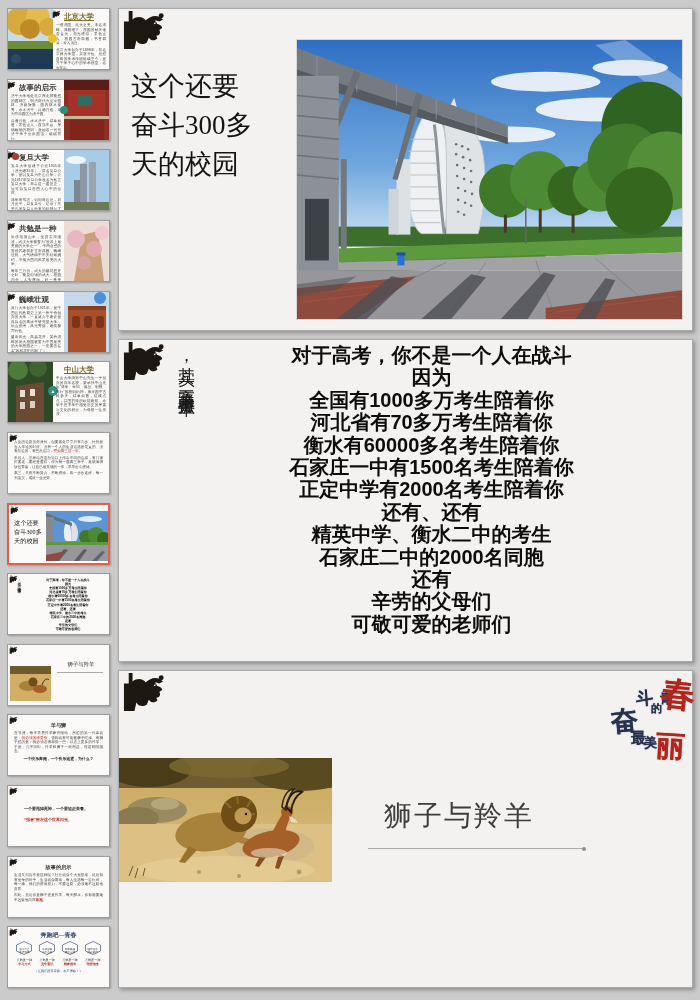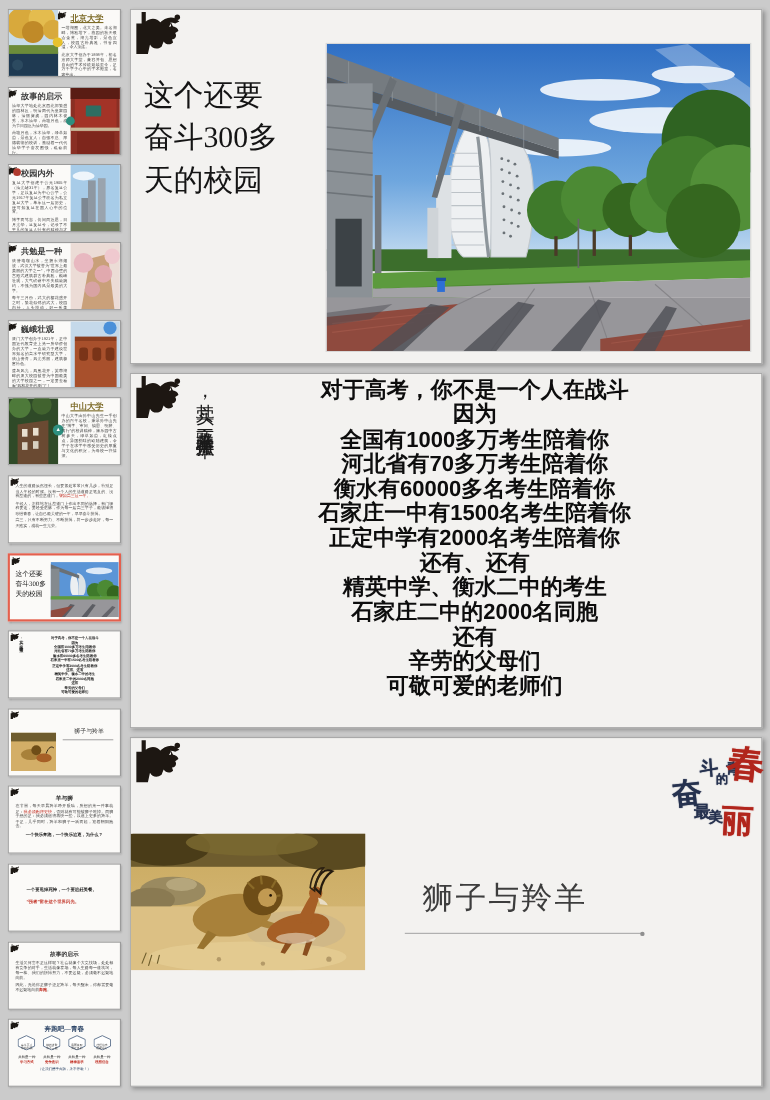--- a/index.html
+++ b/index.html
@@ -159,21 +159,21 @@
       </div>
     </div>
 
     <div class="thumb" style="top:149px">
       <div class="uni">
         <div class="txtcol">
           <svg class="t-icon" style="left:-1px">
               <use href="#ic-corner"></use>
             </svg>
           <div class="dot" style="left:4px;top:3px;width:7px;height:7px;background:#b03a2e"></div>
-          <div class="uni-title">校园内外</div>
+          <div class="uni-title">复旦大学</div>
           <div class="t-body">复旦大学创建于公元1905年（清光绪31年），原名复旦公学，是以复旦为中心公学，公元1917年复旦公学改名为私立复旦大学，单靠这一届历史，便可知复旦在国人心中的位置。</div>
           <div class="t-body">博学而笃志，切问而近思，日月光华，旦复旦兮，记录了不平凡的复旦人特有的精神与才气。</div>
         </div>
         <div class="photocol">
           <svg class="photo-fill" viewBox="0 0 45 60" preserveAspectRatio="none">
             <rect width="45" height="60" fill="#a8cce8"></rect>
             <ellipse cx="12" cy="10" rx="10" ry="4" fill="#ffffff" opacity=".8"></ellipse>
             <rect x="16" y="14" width="7" height="40" fill="#8e98a2"></rect>
             <rect x="25" y="12" width="7" height="42" fill="#9aa4ae"></rect>
             <rect x="10" y="30" width="6" height="24" fill="#7e8892"></rect>

